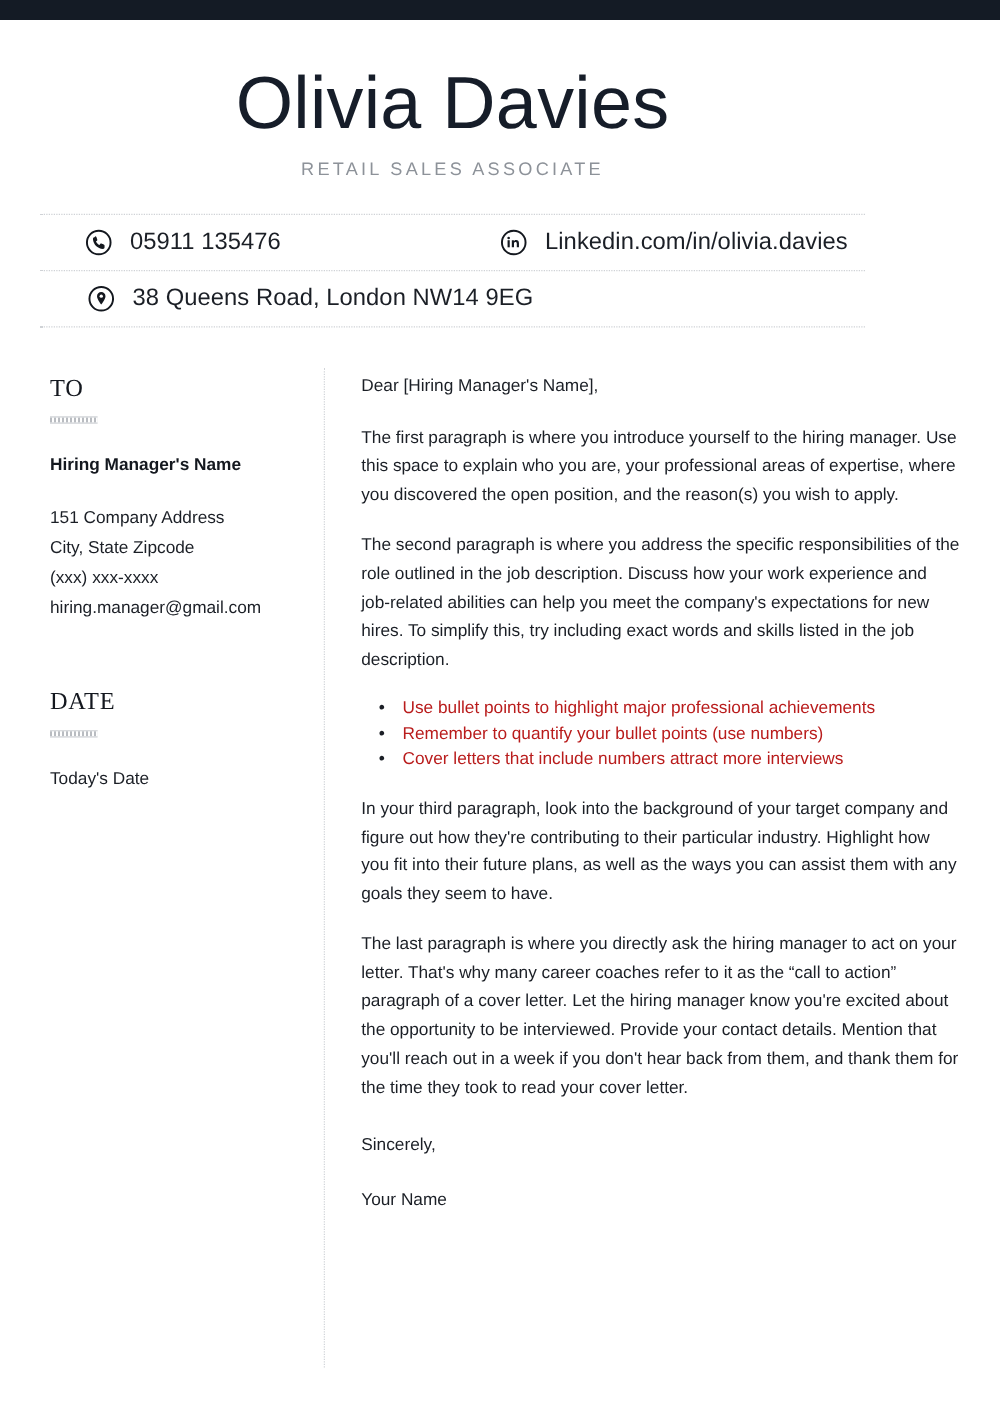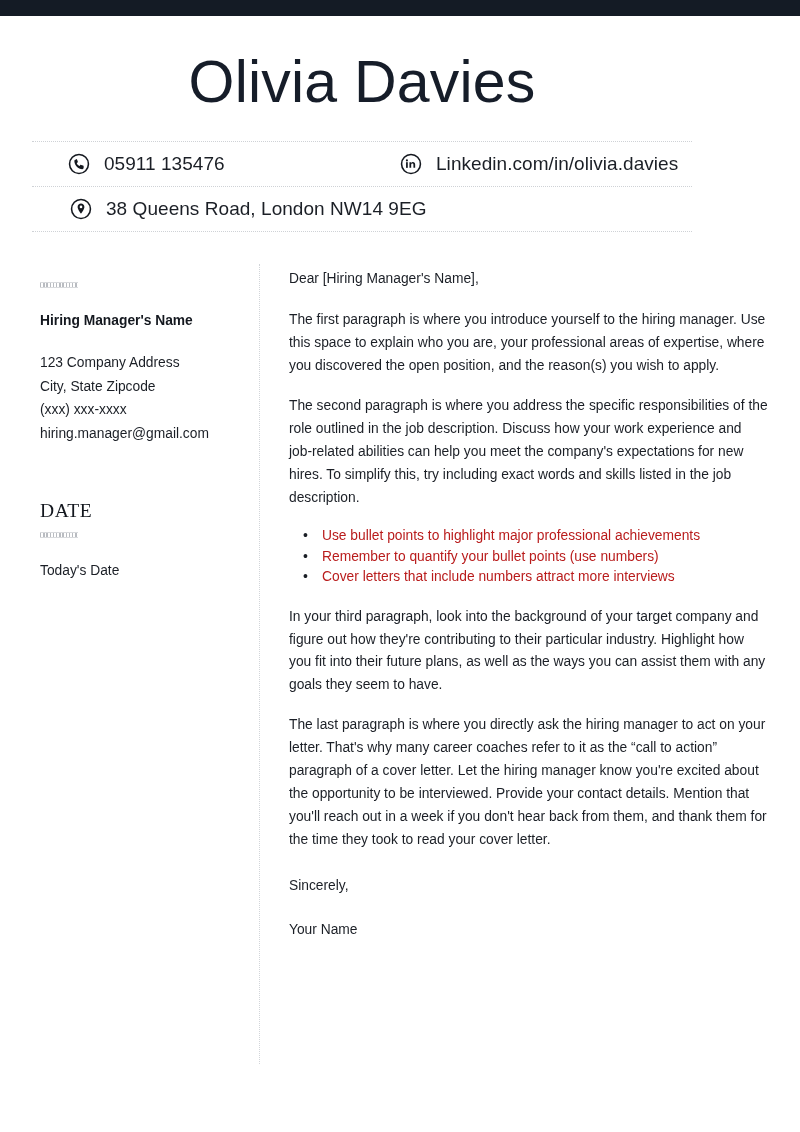--- a/index.html
+++ b/index.html
@@ -211,20 +211,21 @@
 </style>
 </head>
 <body>
 
 <div class="top-bar"></div>
 
 <div class="page">
 
   <div class="header">
     <div class="name">Olivia Davies</div>
+    <div class="job-title">RETAIL SALES ASSOCIATE</div>
   </div>
 
   <div class="contact">
 
     <div class="contact-row">
       <div class="contact-cell left">
         <svg class="contact-icon" viewBox="0 0 24 24">
           <circle cx="12" cy="12" r="10.3" fill="none" stroke="#14181f" stroke-width="1.7"></circle>
           <path d="M9.0 6.6c0.45 0 0.8 0.25 0.95 0.7l0.75 2.05c0.15 0.4 0.03 0.8-0.3 1.05l-0.85 0.65c0.62 1.35 1.72 2.45 3.07 3.07l0.65-0.85c0.25-0.33 0.65-0.45 1.05-0.3l2.05 0.75c0.45 0.15 0.7 0.5 0.7 0.95v1.55c0 0.78-0.62 1.4-1.4 1.4-4.7-0.28-8.45-4.03-8.73-8.73 0-0.78 0.62-1.4 1.4-1.4z" fill="#14181f"></path>
         </svg>
@@ -253,26 +254,27 @@
         <span class="contact-text">38 Queens Road, London NW14 9EG</span>
       </div>
     </div>
 
   </div>
 
   <div class="columns">
 
     <div class="sidebar">
 
+      <div class="side-head">TO</div>
       <div class="side-rule"></div>
 
       <div class="side-strong">Hiring Manager's Name</div>
 
       <div>
-        <div class="side-line">123 Company Address</div>
+        <div class="side-line">151 Company Address</div>
         <div class="side-line">City, State Zipcode</div>
         <div class="side-line">(xxx) xxx-xxxx</div>
         <div class="side-line">hiring.manager@gmail.com</div>
       </div>
 
       <div class="side-block-gap"></div>
 
       <div class="side-head">DATE</div>
       <div class="side-rule"></div>
 

